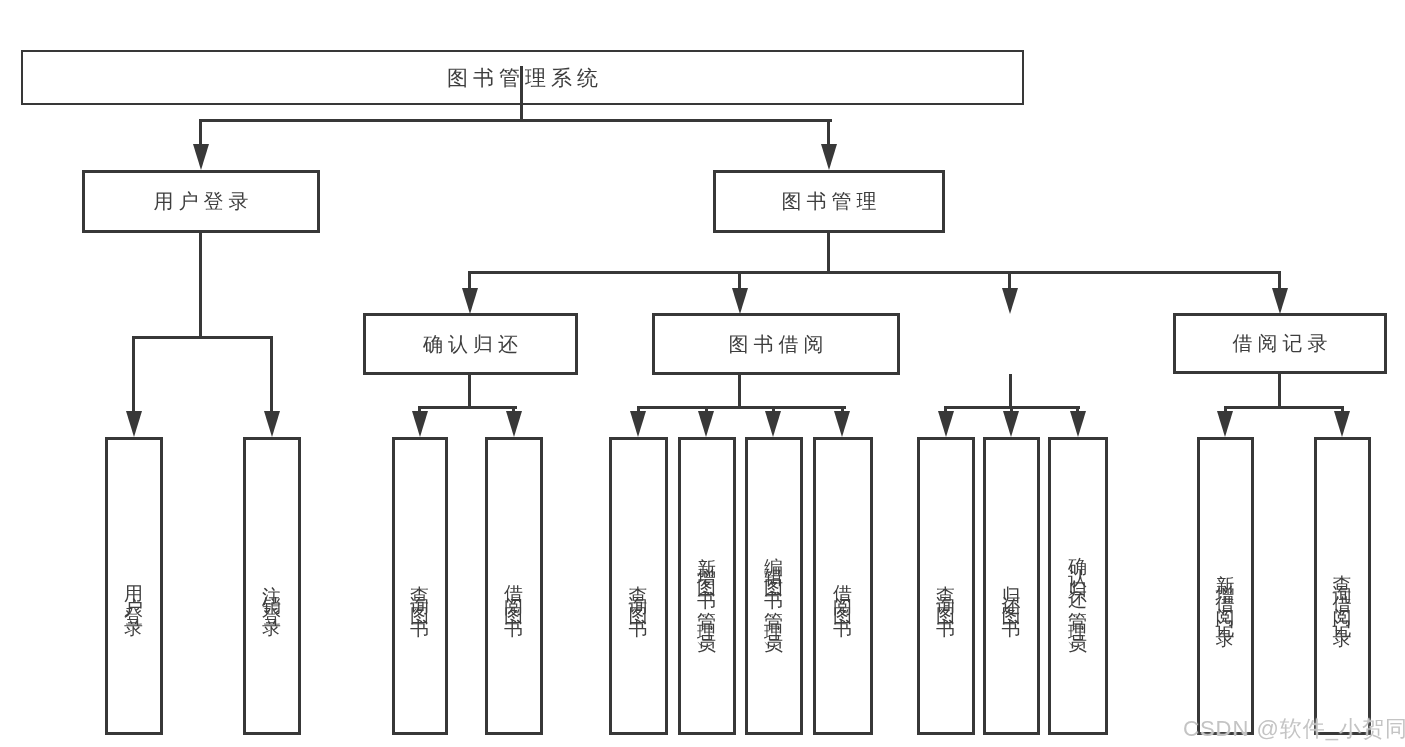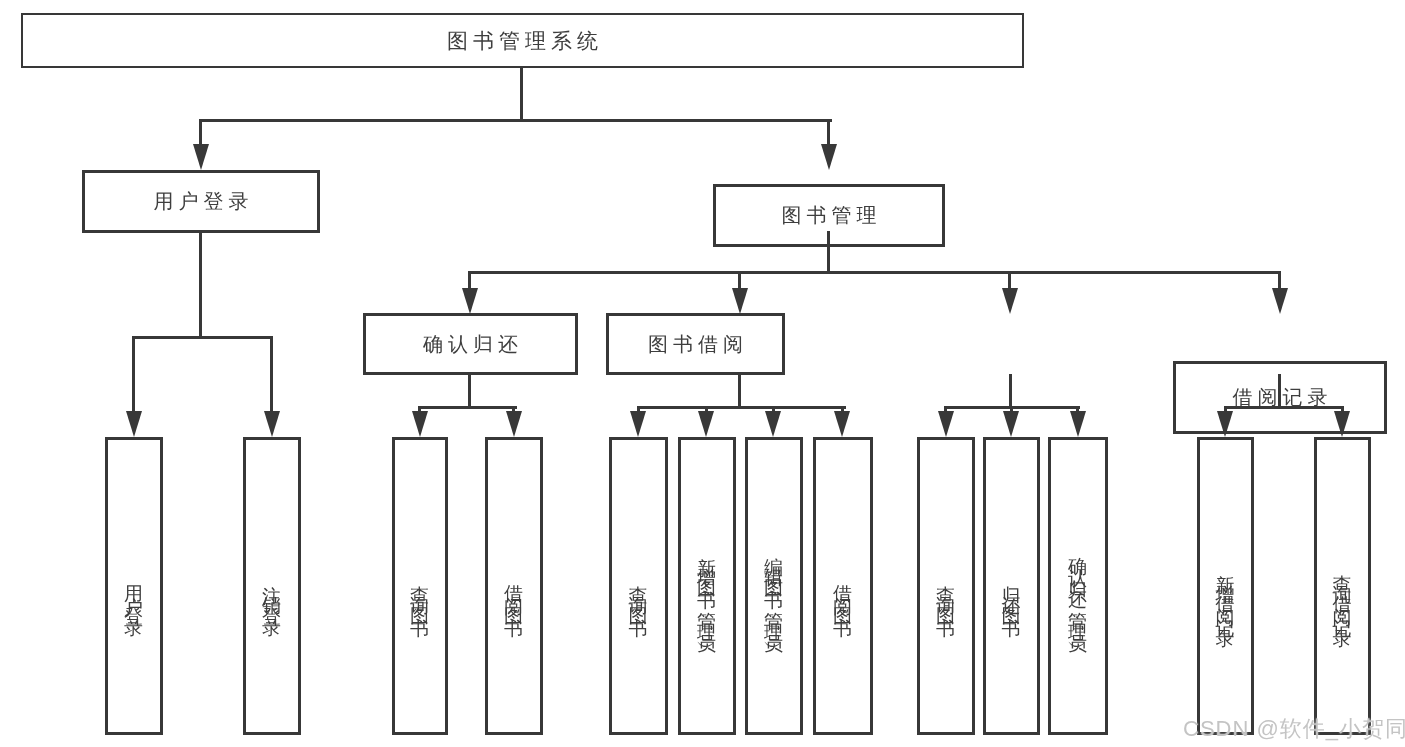--- a/index.html
+++ b/index.html
@@ -8,21 +8,21 @@
     font-family:"Liberation Sans","DejaVu Sans",sans-serif;
     color:#3e3e3e; overflow:hidden;
   }
   .box {
     position:absolute; box-sizing:border-box;
     border:3px solid #383838; background:#ffffff;
     display:flex; align-items:center; justify-content:center;
     font-size:20px; letter-spacing:5px; padding-left:5px;
     white-space:nowrap;
   }
-  .root { border-width:2px; font-size:21px; }
+  .root { border-width:2px; font-size:21px;margin-top:37px; }
   .vbox {
     writing-mode:vertical-rl; text-orientation:mixed;
     font-size:19px; letter-spacing:11px; line-height:1;
     padding:11px 0 0 0; white-space:normal;
   }
   .hline, .vline { position:absolute; background:#383838; }
   .arrow {
     position:absolute; width:0; height:0;
     border-left:8px solid transparent;
     border-right:8px solid transparent;
@@ -36,25 +36,25 @@
   }
 </style>
 </head>
 <body>
 
 <div class="stage">
 
   <div class="box root" style="left:21px;top:13px;width:1003px;height:55px;">图书管理系统</div>
 
   <div class="box" style="left:82px;top:170px;width:238px;height:63px;">用户登录</div>
-  <div class="box" style="left:713px;top:184px;width:232px;height:63px;">图书管理</div>
+  <div class="box" style="left:713px;top:170px;width:232px;height:63px;">图书管理</div>
 
   <div class="box" style="left:363px;top:313px;width:215px;height:62px;">确认归还</div>
-  <div class="box" style="left:606px;top:313px;width:179px;height:62px;text-align:center;">图书借阅</div>
-  <div class="box" style="left:1173px;top:313px;width:214px;height:73px;margin-top:48px;">借阅记录</div>
+  <div class="box" style="left:652px;top:313px;width:248px;height:62px;text-align:center;">图书借阅</div>
+  <div class="box" style="left:1173px;top:313px;width:214px;height:61px;">借阅记录</div>
 
   <div class="box vbox" style="left:105px;top:437px;width:58px;height:298px;">用户登录</div>
   <div class="box vbox" style="left:243px;top:437px;width:58px;height:298px;">注销登录</div>
 
   <div class="box vbox" style="left:392px;top:437px;width:56px;height:298px;">查询图书</div>
   <div class="box vbox" style="left:485px;top:437px;width:58px;height:298px;">借阅图书</div>
 
   <div class="box vbox" style="left:609px;top:437px;width:59px;height:298px;">查询图书</div>
   <div class="box vbox" style="left:678px;top:437px;width:58px;height:298px;">新增图书（管理员）</div>
   <div class="box vbox" style="left:745px;top:437px;width:58px;height:298px;">编辑图书（管理员）</div>

